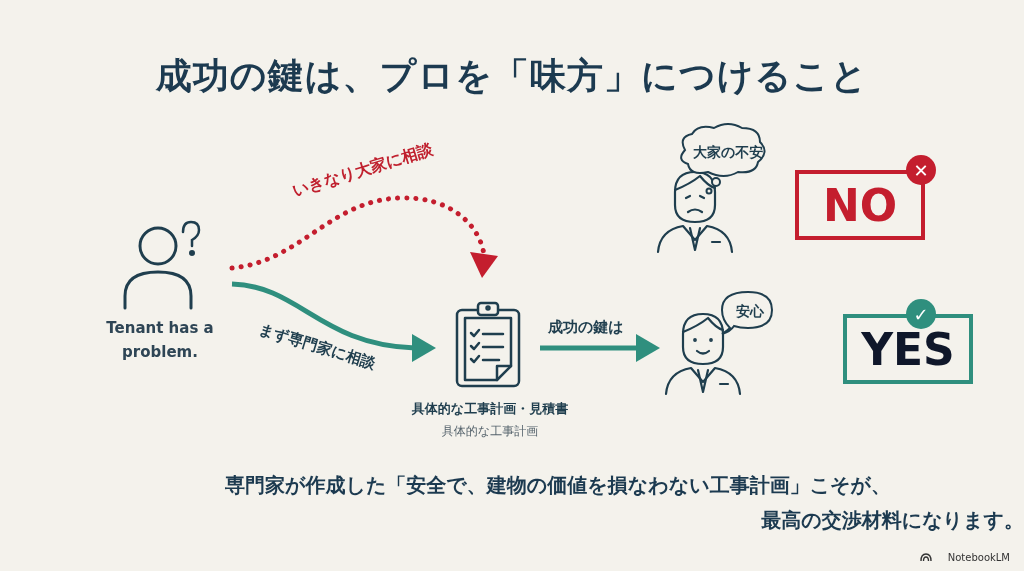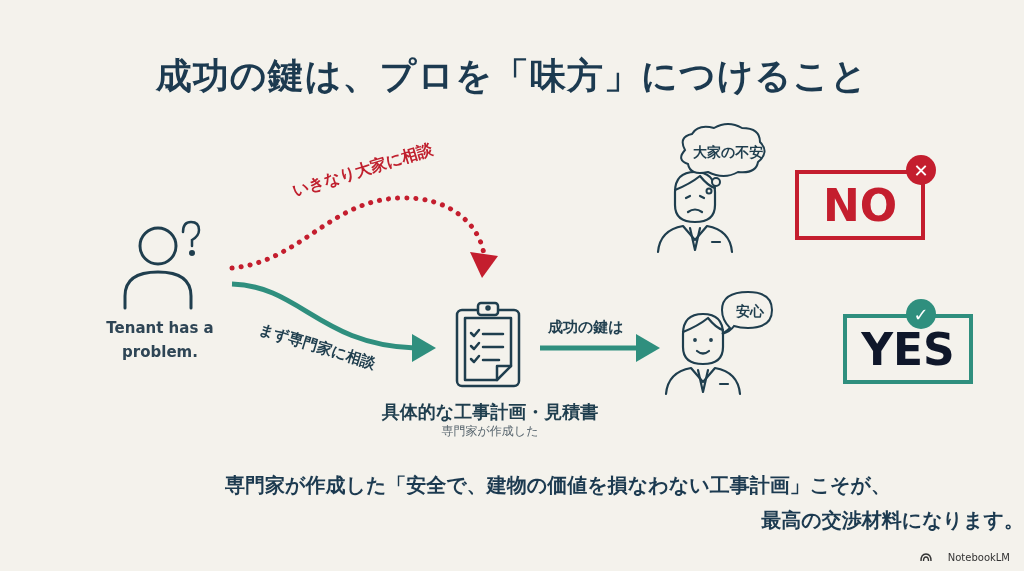--- a/index.html
+++ b/index.html
@@ -26,21 +26,21 @@
   }
   .green-label {
     left: 262px; top: 320px; font-size: 15px; font-weight: bold; color: #1f3e4e;
     transform: rotate(17deg); transform-origin: left top; white-space: nowrap;
   }
   .negotiate-label {
     left: 548px; top: 318px; font-size: 15px; font-weight: bold; color: #1f3e4e; white-space: nowrap;
   }
   .plan-label {
     left: 380px; width: 220px; top: 400px; text-align: center;
-    font-size: 18px; font-weight: bold; color: #1f3e4e; white-space: nowrap;
+    font-size: 13px; font-weight: bold; color: #1f3e4e; white-space: nowrap;
   }
   .plan-sub {
     left: 380px; width: 220px; top: 423px; text-align: center;
     font-size: 12px; color: #55636c; white-space: nowrap;
   }
   .bubble-text { font-size: 14px; font-weight: bold; color: #1f3e4e; white-space: nowrap; }
   .verdict {
     border: 4px solid; display: flex; align-items: center; justify-content: center;
     font-weight: bold; font-size: 44px; box-sizing: border-box;
   }
@@ -135,21 +135,21 @@
   <g fill="#f4f2ec" stroke="#1f3e4e" stroke-width="2">
     <path d="M730 328 Q722 320 722 310 Q722 292 748 292 Q772 292 772 310 Q772 328 748 328 Q740 328 734 326 Q730 332 722 334 Q728 330 730 328 Z"></path>
   </g>
 </svg>
 
 <div class="abs tenant-label">Tenant has a problem.</div>
 <div class="abs red-label">いきなり大家に相談</div>
 <div class="abs green-label">まず専門家に相談</div>
 <div class="abs negotiate-label">成功の鍵は</div>
 <div class="abs plan-label">具体的な工事計画・見積書</div>
-<div class="abs plan-sub">専門家が作成した</div>
+<div class="abs plan-sub">具体的な工事計画</div>
 
 <div class="abs bubble-text" style="left:693px; top:144px;">大家の不安</div>
 <div class="abs bubble-text" style="left:736px; top:303px;">安心</div>
 
 <div class="abs verdict no">
   <span>NO</span>
 </div>
 <div class="abs badge no">✕</div>
 
 <div class="abs verdict yes">

